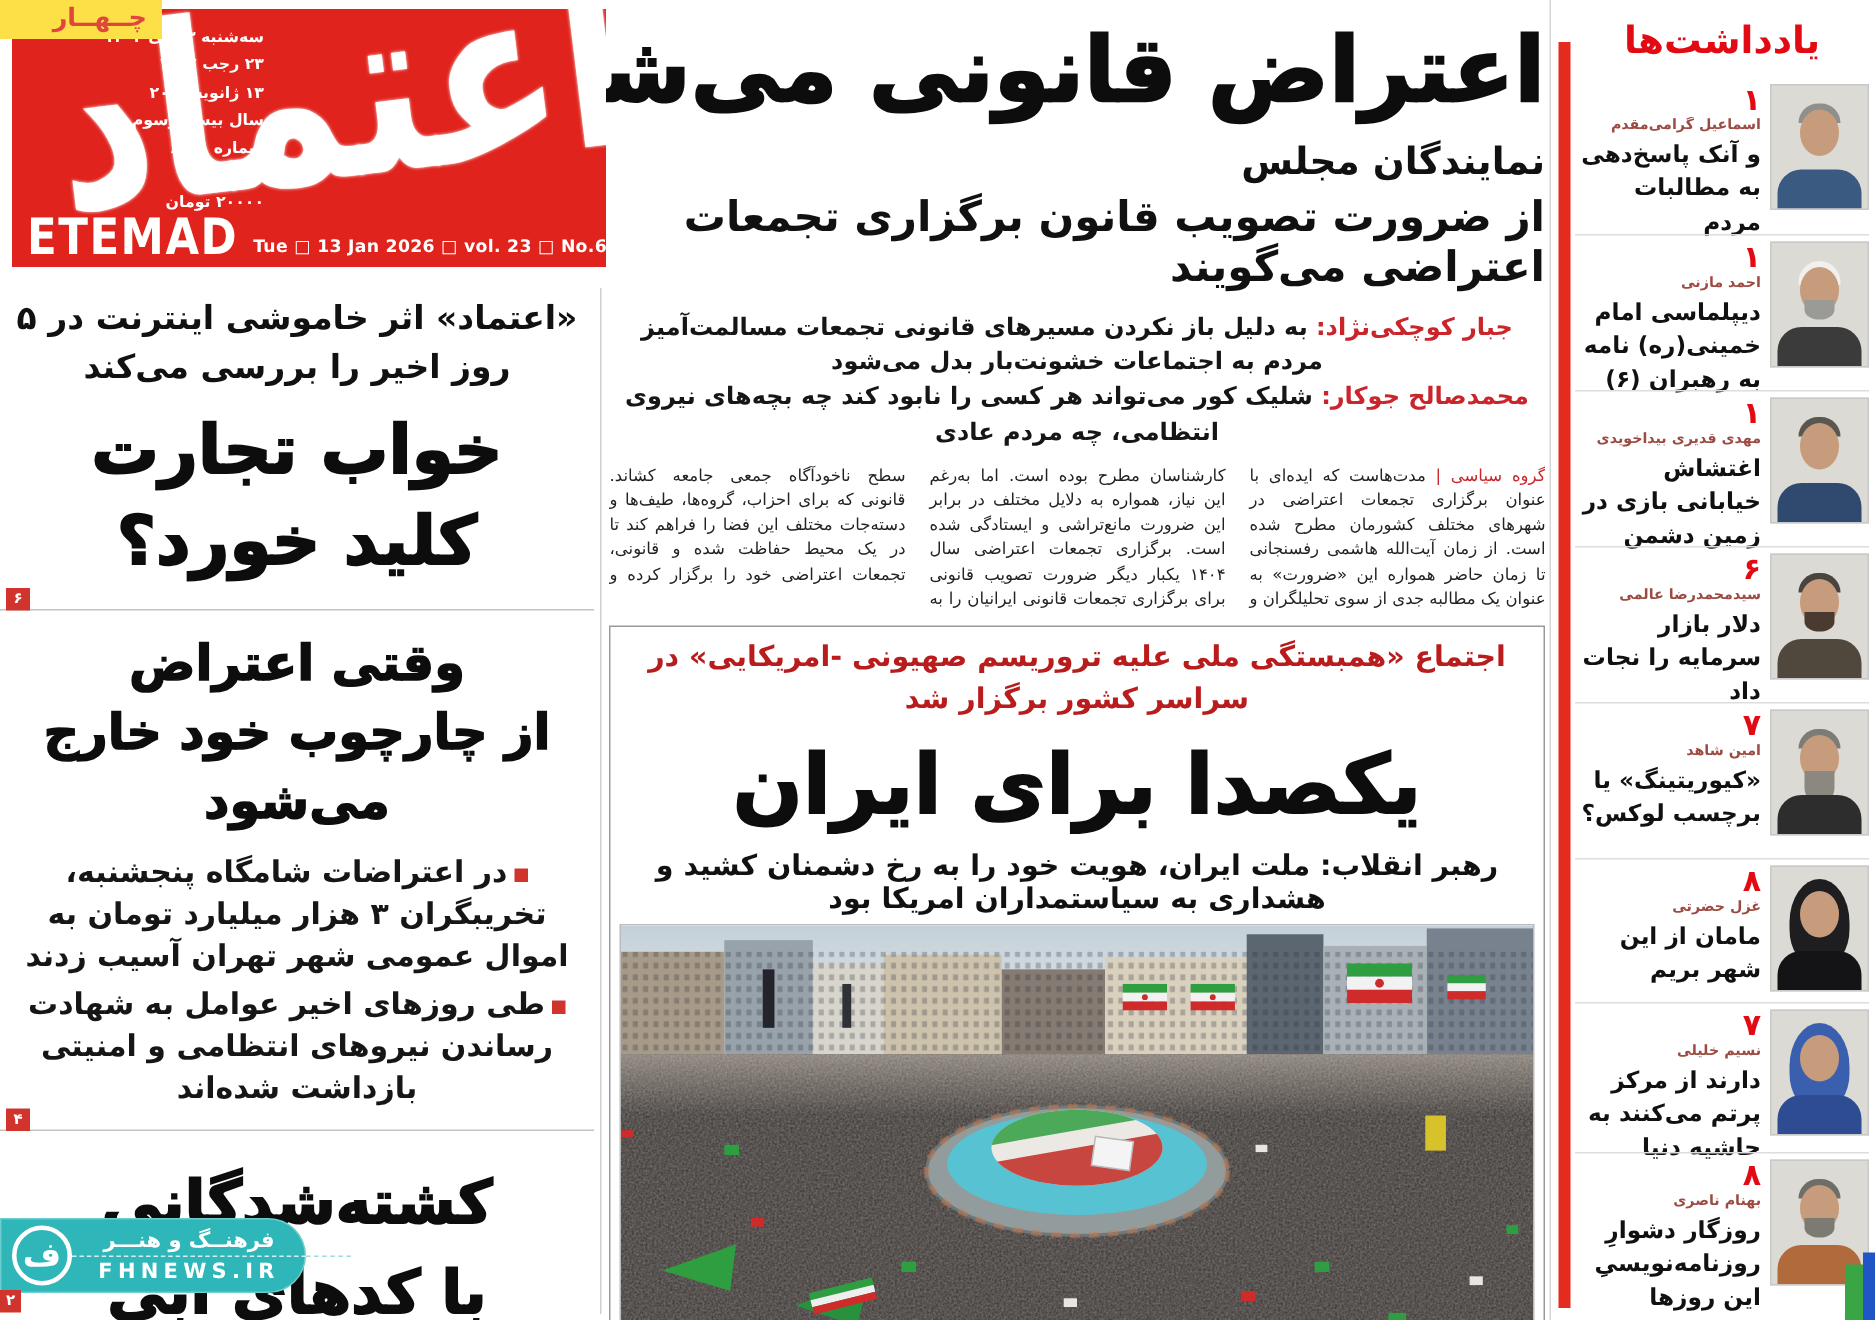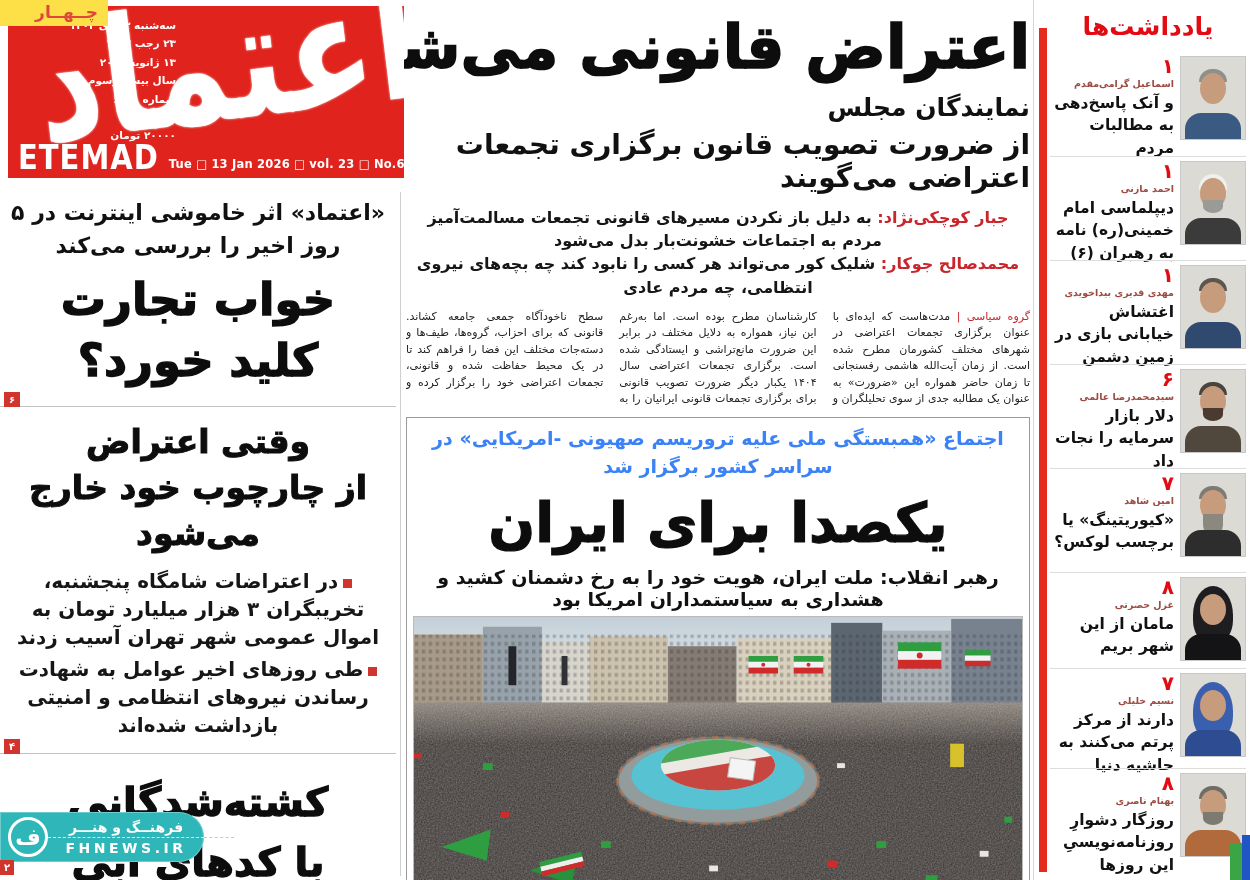--- a/index.html
+++ b/index.html
@@ -27,21 +27,21 @@
   .center { position:absolute; top:0; right:220px; width:624px; }
   .lead-headline { margin-top:4px; text-align:center; font-size:60px; font-weight:bold; color:#0d0d0d; -webkit-text-stroke:1.6px #0d0d0d; line-height:1.45; white-space:nowrap; }
   .deck1 { font-size:25px; font-weight:bold; color:#111; margin-top:2px; }
   .deck2 { text-align:right; font-size:28px; font-weight:bold; color:#111; margin-top:6px; }
   .quotes { margin-top:12px; text-align:center; font-size:16px; font-weight:bold; color:#161616; line-height:1.45; }
   .qname { color:#c9252b; }
   .lead-body { margin-top:10px; height:102px; overflow:hidden; column-count:3; column-gap:16px; font-size:11px; line-height:1.5; text-align:justify; color:#222; }
   .byline { color:#c9252b; font-weight:normal; }
 
   .rally-box { margin-top:6px; border:1px solid #9a9a9a; padding:6px 6px 5px 6px; }
-  .rally-kicker { text-align:center; font-size:19px; font-weight:bold; color:#3b82f6; line-height:1.5; }
+  .rally-kicker { text-align:center; font-size:19px; font-weight:bold; color:#b91c1c; line-height:1.5; }
   .rally-headline { text-align:center; font-size:55px; font-weight:bold; color:#0d0d0d; -webkit-text-stroke:1.2px #0d0d0d; line-height:1.55; }
   .rally-sub { text-align:center; font-size:19px; font-weight:bold; color:#111; margin-bottom:6px; }
   .photo-wrap { position:relative; width:100%; height:308px; border:1px solid #bbb; overflow:hidden; }
   .photo-wrap svg { display:block; width:100%; height:100%; }
 
   
   .leftcol { position:absolute; top:192px; left:0; width:396px; }
   .a1-kicker { text-align:center; font-size:22px; font-weight:bold; line-height:1.5; color:#111; margin:4px 6px 0 6px; }
   .a1-headline { text-align:center; font-size:45px; font-weight:bold; color:#0d0d0d; -webkit-text-stroke:1.4px #0d0d0d; line-height:1.35; margin-top:8px; }
   .divider { position:relative; height:1px; background:#c2c2c2; margin:14px 0 0 0; }

